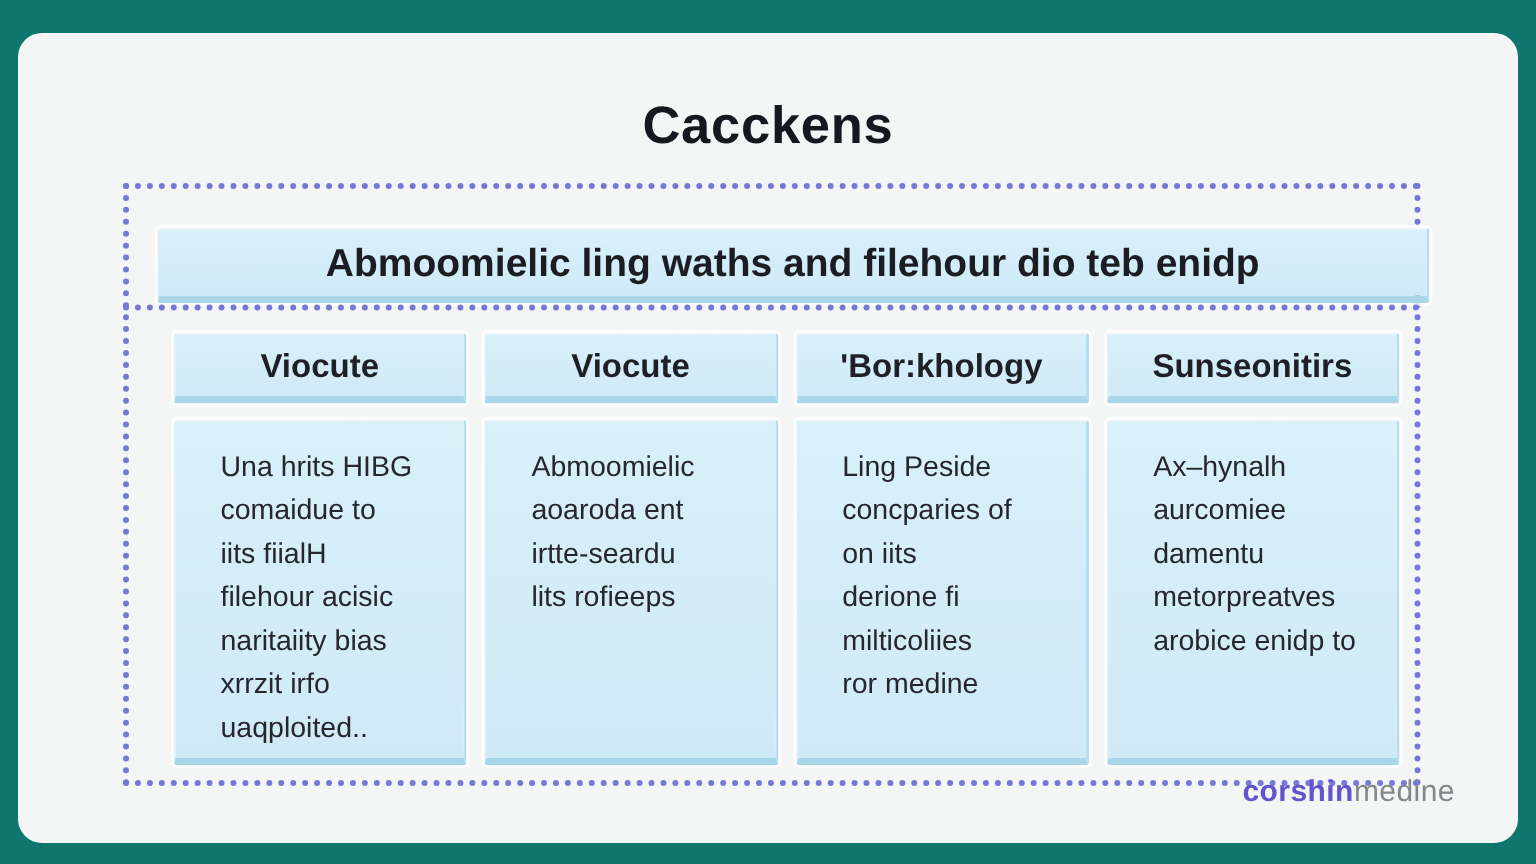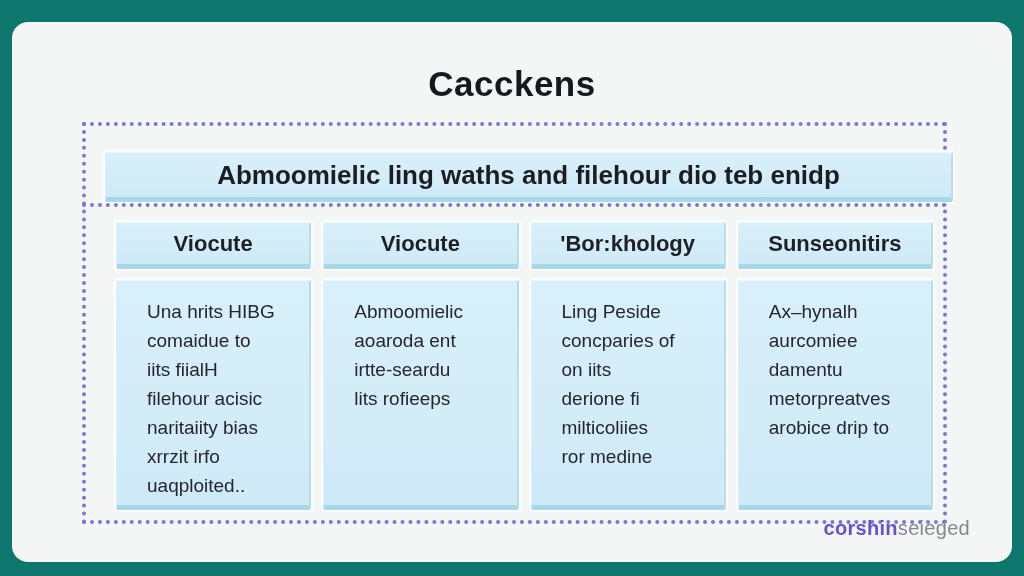--- a/index.html
+++ b/index.html
@@ -143,24 +143,24 @@
 milticoliies
 ror medine</div>
         </div>
 
         <div class="col">
           <div class="col-header box">Sunseonitirs</div>
           <div class="col-body box">Ax–hynalh
 aurcomiee
 damentu
 metorpreatves
-arobice drip to</div>
+arobice enidp to</div>
         </div>
 
       </div>
     </div>
 
     <div class="watermark">
-      <span class="wm-primary">corshin</span><span class="wm-secondary">seieged</span>
+      <span class="wm-primary">corshin</span><span class="wm-secondary">medine</span>
     </div>
 
   </div>
 </div>
 
 </body></html>

